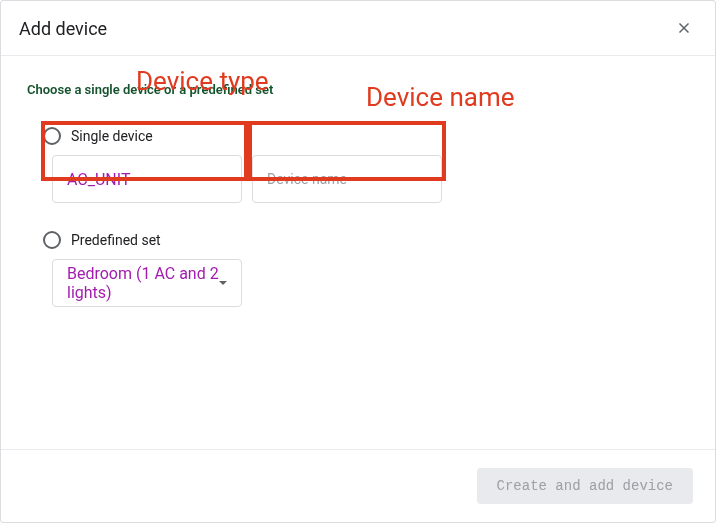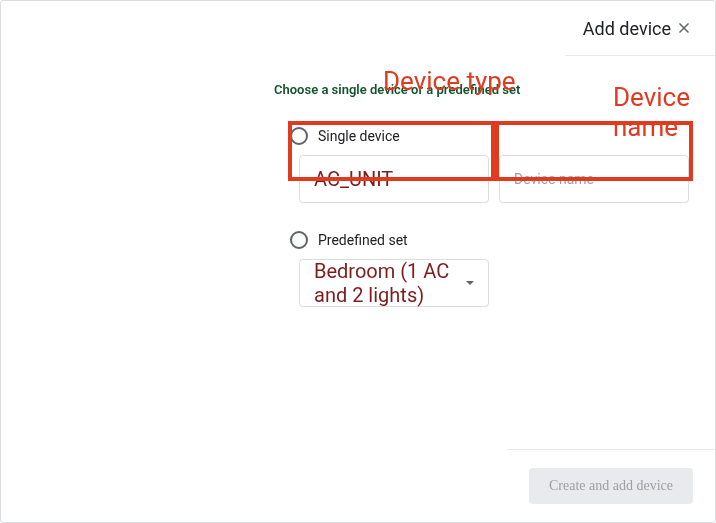--- a/index.html
+++ b/index.html
@@ -16,21 +16,20 @@
       position: relative;
     }
     .dialog {
       border: 1px solid #dadce0;
       border-radius: 3px;
       width: 100%;
       height: 100%;
       display: flex;
       flex-direction: column;
       background: #fff;
-      align-items: flex-end;
     }
     .dialog-header {
       display: flex;
       align-items: center;
       justify-content: space-between;
       padding: 14px 18px;
       border-bottom: 1px solid #e8eaed;
     }
     .dialog-title {
       font-size: 18px;
@@ -89,22 +88,22 @@
       padding: 12px 14px;
       display: flex;
       align-items: center;
       justify-content: space-between;
       width: 190px;
       height: 48px;
       cursor: pointer;
       background: #fff;
     }
     .select-value {
-      font-size: 20px;
-      color: #7f1d1d;
+      font-size: 16px;
+      color: #a21caf;
     }
     .caret {
       width: 0;
       height: 0;
       border-left: 4px solid transparent;
       border-right: 4px solid transparent;
       border-top: 4px solid #5f6368;
     }
     .text-field {
       border: 1px solid #dadce0;
@@ -141,21 +140,21 @@
       justify-content: flex-end;
       border-top: 1px solid #e8eaed;
     }
     .primary-btn {
       background: #e8eaed;
       color: #9aa0a6;
       border: none;
       border-radius: 4px;
       padding: 10px 20px;
       font-size: 14px;
-      font-family: Liberation Serif, serif;
+      font-family: Liberation Mono, monospace;
       cursor: default;
     }
   </style>
 </head>
 <body>
 
 <div class="dialog">
   <div class="dialog-header">
     <div class="dialog-title">Add device</div>
     <button class="close-btn">

